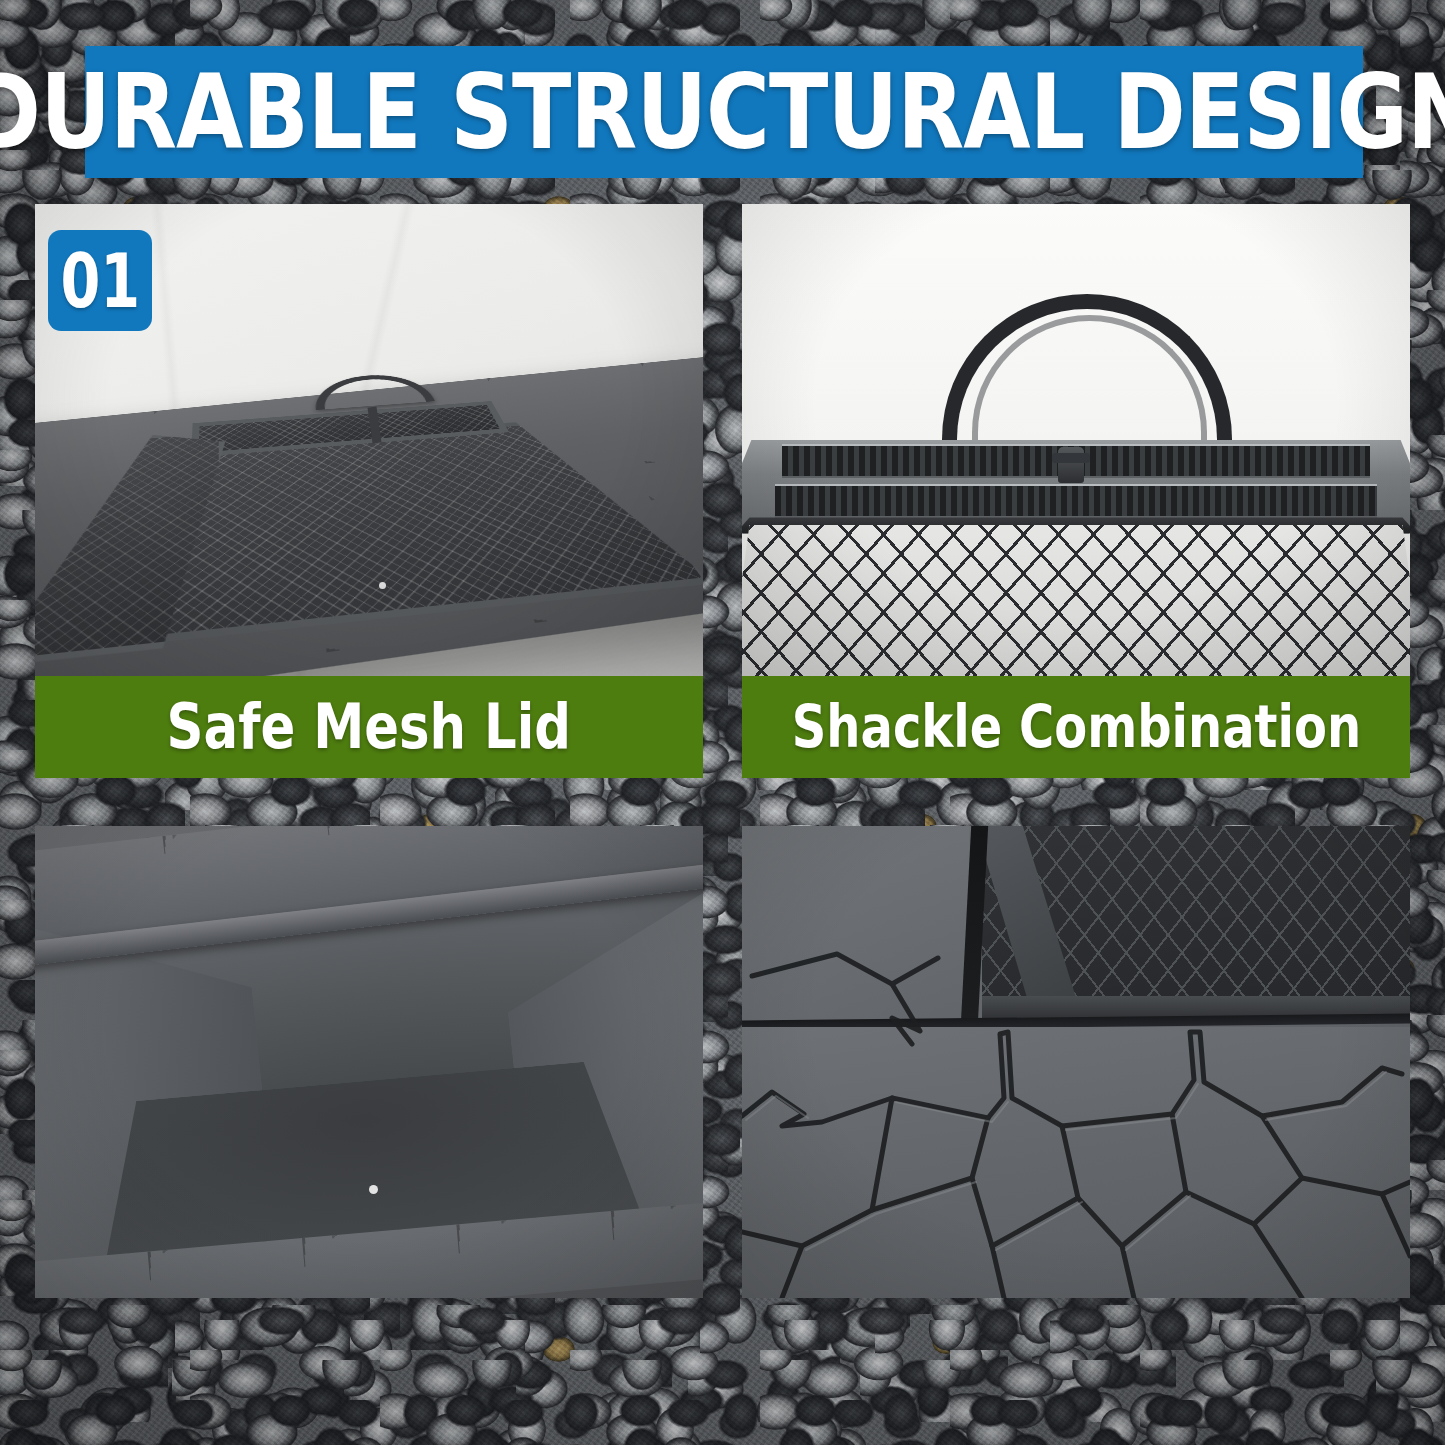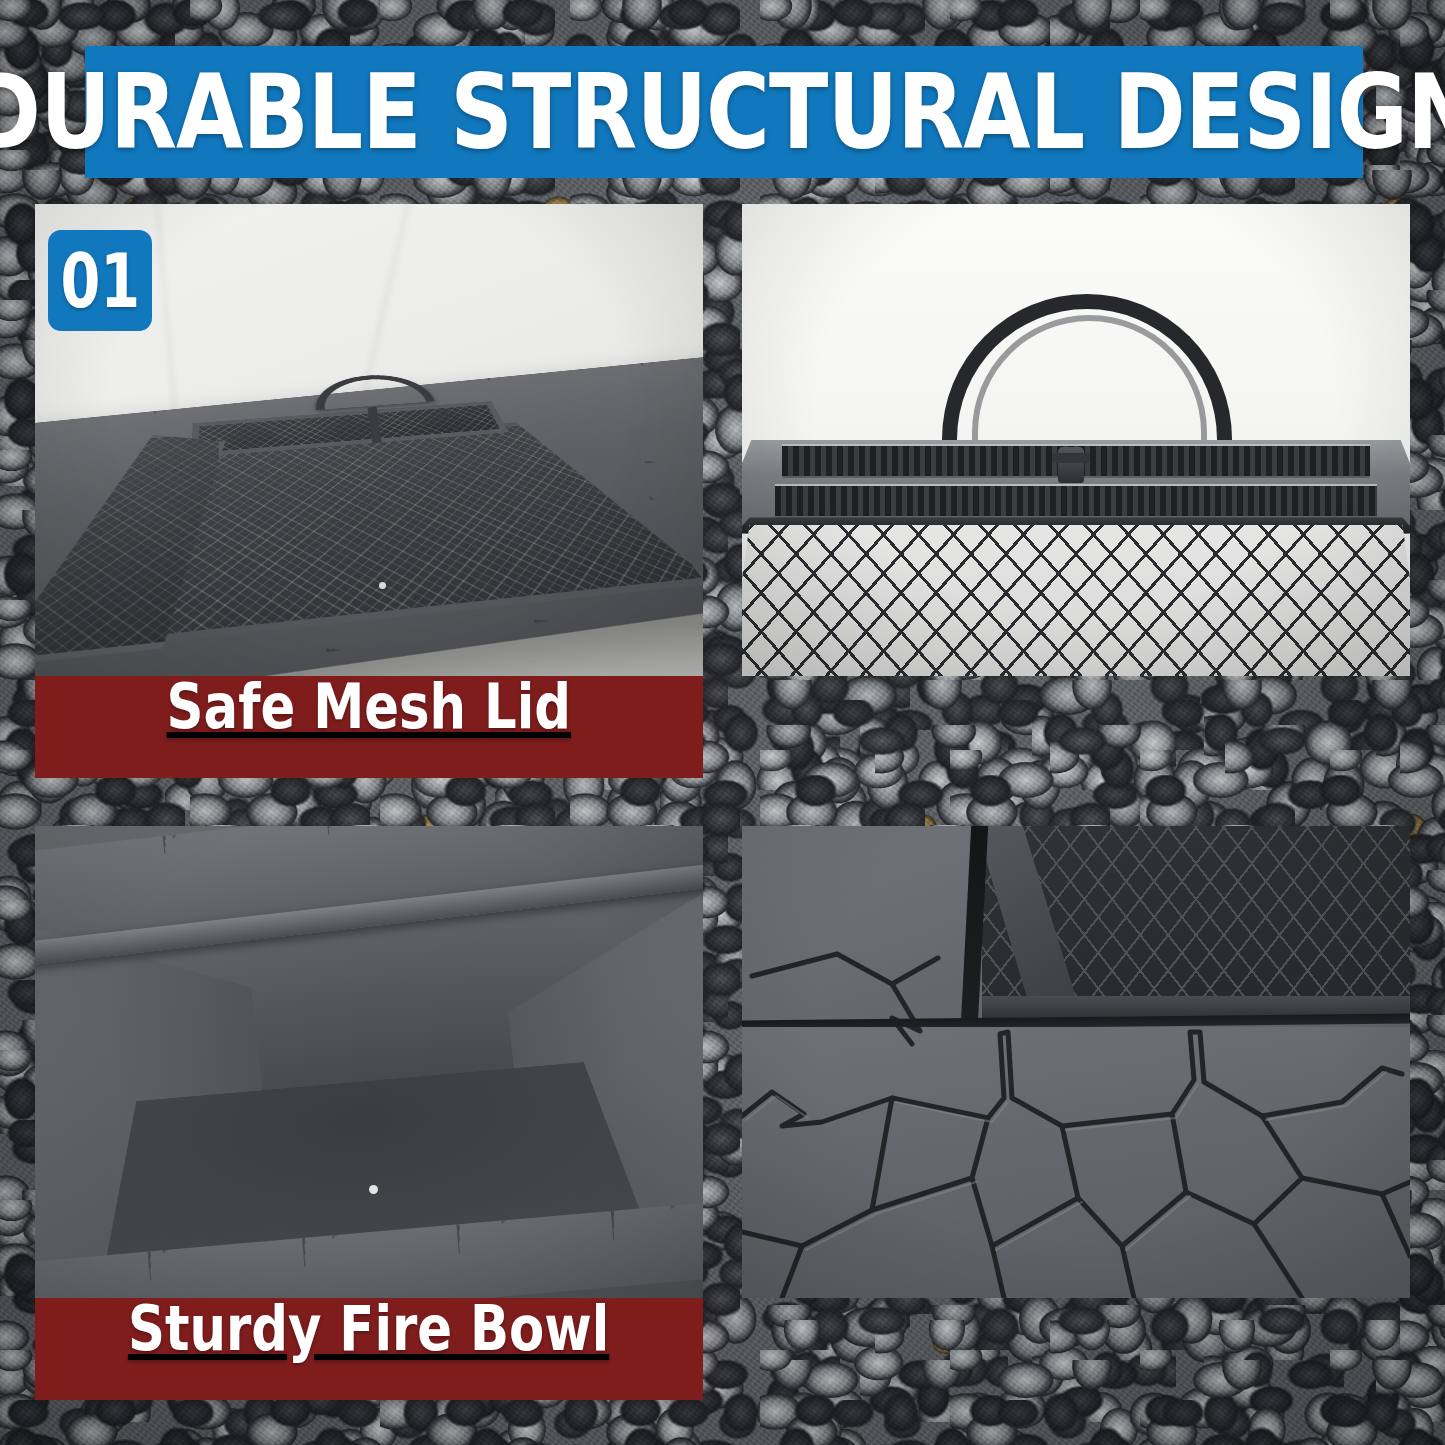--- a/index.html
+++ b/index.html
@@ -122,22 +122,22 @@
     column-gap:39px; row-gap:48px;
   }
   .panel { position:relative; overflow:hidden; }
   .photo {
     position:absolute; left:0; top:0; right:0; height:472px;
     overflow:hidden;
     background:#8e9093;
   }
   .caption {
     position:absolute; left:0; right:0; bottom:0; height:102px;
-    background:#7f1d1d;
-    display:flex; justify-content:center;text-decoration:underline;
+    background:#4d7c0f;
+    display:flex; align-items:center; justify-content:center;
   }
   .caption-text {
     color:#ffffff;
     font-family:"DejaVu Sans Condensed","Liberation Sans Narrow","Liberation Sans", sans-serif;
     font-weight:bold; font-size:62px; line-height:1;
     transform:scaleX(0.92);
     white-space:nowrap;
     text-shadow:0 2px 4px rgba(0,0,0,.3);
   }
   .caption-text.long { font-size:58px; }
@@ -452,37 +452,37 @@
         <div class="p2-endcap-l"></div>
         <div class="p2-endcap-r"></div>
         <div class="p2-lidtop"></div>
         <div class="p2-strip p2-s1"></div>
         <div class="p2-strip p2-s2"></div>
         <div class="p2-bolt"></div>
         <div class="p2-meshframe"></div>
         <div class="p2-mesh"></div>
         <div class="photo-shade"></div>
       </div>
+      <div class="caption">
+        <span class="caption-text long">Shackle Combination</span>
+      </div>
     </div>
 
     <div class="panel">
       <div class="photo">
         <div class="p3-bg"></div>
         <div class="p3-rim-top"></div>
         <div class="p3-bowl"></div>
         <div class="p3-wall-l"></div>
         <div class="p3-wall-r"></div>
         <div class="p3-floor"></div>
         <div class="p3-lip"></div>
         <div class="p3-bottomrim"></div>
         <div class="p3-dot"></div>
         <div class="photo-shade"></div>
-      </div>
-      <div class="caption">
-        <span class="caption-text">Sturdy Fire Bowl</span>
       </div>
     </div>
 
     <div class="panel">
       <div class="photo">
         <div class="p4-bg"></div>
         <div class="p4-tile-ul"></div>
         <div class="p4-meshpanel"></div>
         <div class="p4-meshframe-l"></div>
         <div class="p4-meshframe-b"></div>

